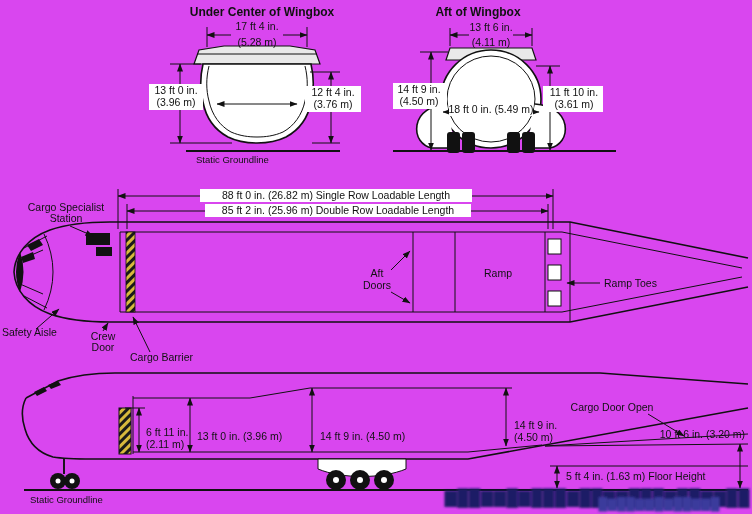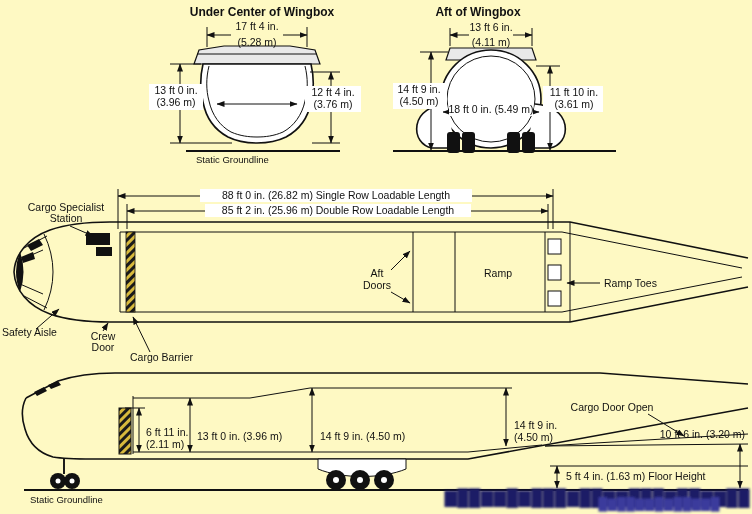--- a/index.html
+++ b/index.html
@@ -1,16 +1,16 @@
 <!DOCTYPE html>
 <html><head>
 <meta charset="utf-8">
 <style>
   html,body{margin:0;padding:0;background:#fff}
-  .stage{position:relative;width:752px;height:514px;background:#fef9c3;overflow:hidden}
+  .stage{position:relative;width:752px;height:514px;background:#d946ef;overflow:hidden}
   svg{display:block}
   text{font-family:"Liberation Sans","DejaVu Sans",sans-serif;fill:#111}
   .tt{font-size:12px;font-weight:700}
   .td{font-size:10.5px}
   .ts{font-size:9.5px}
   .mid{text-anchor:middle}
   .end{text-anchor:end}
   .ln{stroke:#111;stroke-width:1;fill:none}
   .ol{stroke:#111;stroke-width:1.6;fill:#fff}
   .slab{stroke:#111;stroke-width:1.2;fill:#e9e9e9}

